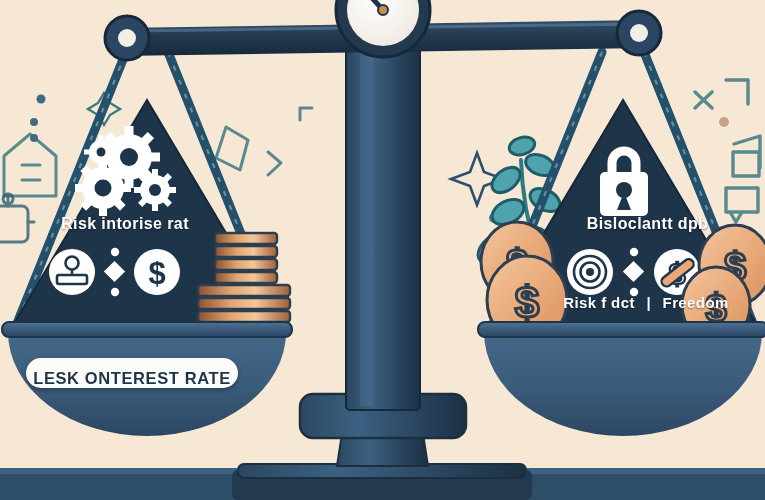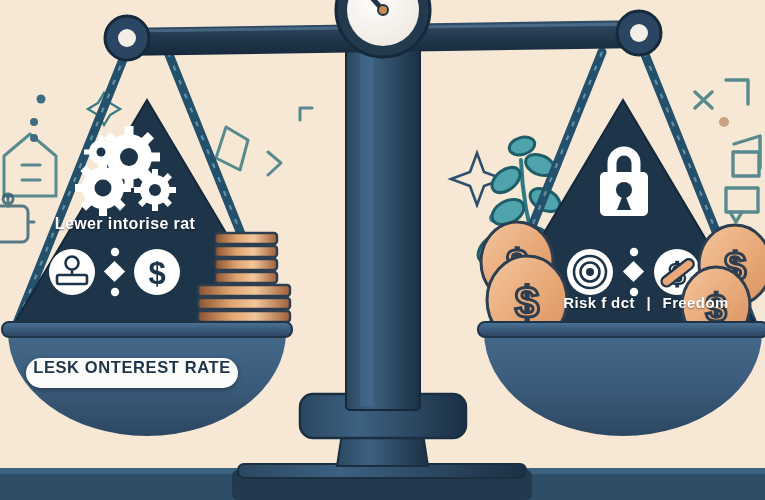--- a/index.html
+++ b/index.html
@@ -26,21 +26,21 @@
   #left-top-text{left:20px;top:215px;width:210px;font-size:16px;}
   #left-bot-text{left:12px;top:294px;width:215px;font-size:16px;}
   #right-top-text{left:540px;top:215px;width:215px;font-size:16px;}
   #right-bot-text{left:536px;top:294px;width:220px;font-size:15px;}
 
   .pill{
     position:absolute;
     background:#FBFBFA;
     border-radius:24px;
     height:30px;
-    display:flex;align-items:flex-start;justify-content:center;
+    display:flex;align-items:flex-end;justify-content:center;
     box-shadow:0 2px 5px rgba(0,0,0,.30);
   }
   .pill span{
     color:#1E3448;
     font-weight:700;
     font-size:16.5px;
     letter-spacing:.6px;
     white-space:nowrap;
   }
   #left-pill{left:26px;top:358px;width:212px;}
@@ -330,21 +330,22 @@
     <g>
       <circle cx="383" cy="10" r="47" fill="#23394E" stroke="#16293B" stroke-width="3"></circle>
       <circle cx="383" cy="10" r="36" fill="url(#gDial)"></circle>
       <path d="M383 10 L361 -14" stroke="#1E3448" stroke-width="5" stroke-linecap="round"></path>
       <circle cx="383" cy="10" r="5" fill="#C98B50" stroke="#1E3448" stroke-width="2"></circle>
     </g>
 
   </g>
 </svg>
 
-<div class="pan-text" id="left-top-text">Lewer intorise rat</div>
+<div class="pan-text" id="left-top-text">Risk intorise rat</div>
+<div class="pan-text" id="right-top-text">Bisloclantt dpb</div>
 
 <div class="pan-text" id="right-bot-text">
   <span>Risk f dct</span>
   <span style="padding:0 7px;">|</span>
   <span>Freedom</span>
 </div>
 
 <div class="pill" id="left-pill">
   <span>LESK ONTEREST RATE</span>
 </div>

